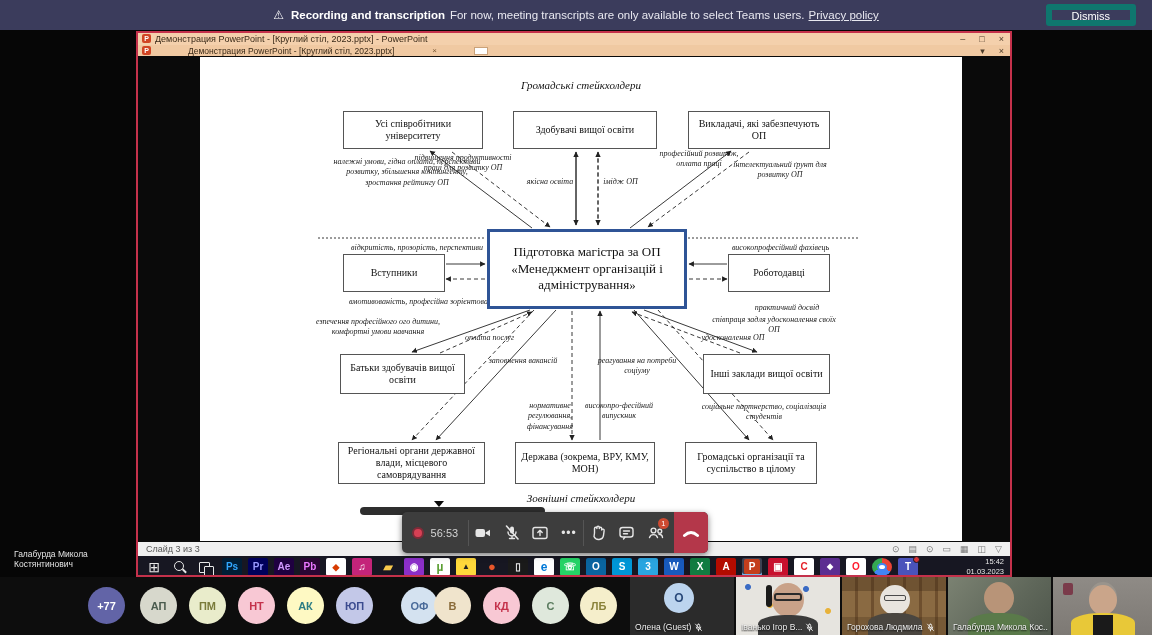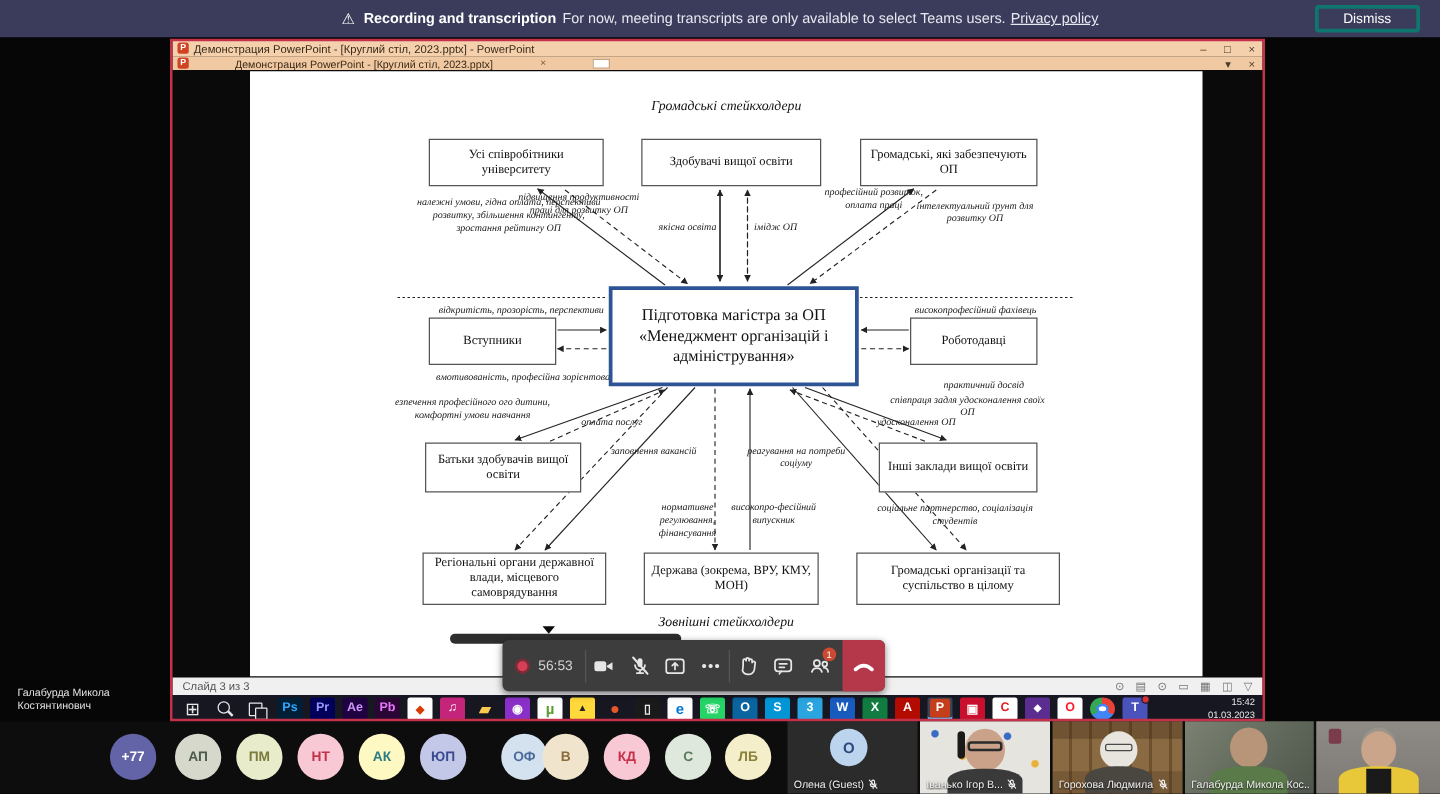--- a/index.html
+++ b/index.html
@@ -8,21 +8,21 @@
   #page { position:relative; width:1152px; height:635px; background:#000; }
 
   
   #banner { position:absolute; left:0; top:0; width:1152px; height:30px;
             background:#3b3c5c; display:flex; align-items:center; justify-content:center;
             color:#e8e8f0; font-size:11.5px; }
   #banner .warn { color:#fff; font-size:12px; margin-right:7px; }
   #banner b { color:#fff; margin-right:5px; font-size:11.5px; }
   #banner a { color:#e8e8f0; text-decoration:underline; margin-left:4px; cursor:pointer; }
   #dismiss { position:absolute; right:16px; top:4px; height:22px; padding:0 20px;
-             background:transparent; border:3px solid #0f766e; border-radius:3px;
+             background:transparent; border:6px solid #0f766e; border-radius:3px;
              color:#fff; font-size:11px; cursor:pointer; }
 
   
   #stage { position:absolute; left:0; top:30px; width:1152px; height:547px; background:#060606; }
   #share-border { position:absolute; left:136px; top:1px; width:876px; height:546px;
                   border:2px solid #c4314b; z-index:5; pointer-events:none; }
   #presenter-label { position:absolute; left:14px; top:519px; width:124px; color:#e4e4e4;
                      font-size:8.5px; z-index:4; }
 
   
@@ -187,29 +187,29 @@
             <line x1="434" y1="253" x2="549" y2="383" marker-end="url(#ah)"></line>
             <line x1="458" y1="253" x2="573" y2="383" stroke-dasharray="4 3" marker-end="url(#ah)"></line>
           </g>
         </svg>
 
         <div class="hdr" style="top:22px">Громадські стейкхолдери</div>
         <div class="hdr" style="top:435px">Зовнішні стейкхолдери</div>
 
         <div class="bx" style="left:143px;top:54px;width:140px;height:38px">Усі співробітники університету</div>
         <div class="bx" style="left:313px;top:54px;width:144px;height:38px">Здобувачі вищої освіти</div>
-        <div class="bx" style="left:488px;top:54px;width:142px;height:38px">Громадські, які забезпечують ОП</div>
+        <div class="bx" style="left:488px;top:54px;width:142px;height:38px">Викладачі, які забезпечують ОП</div>
         <div class="bx center" style="left:287px;top:172px;width:200px;height:80px">Підготовка магістра за ОП «Менеджмент організацій і адміністрування»</div>
         <div class="bx" style="left:143px;top:197px;width:102px;height:38px">Вступники</div>
         <div class="bx" style="left:528px;top:197px;width:102px;height:38px">Роботодавці</div>
         <div class="bx" style="left:140px;top:297px;width:125px;height:40px">Батьки здобувачів вищої освіти</div>
         <div class="bx" style="left:503px;top:297px;width:127px;height:40px">Інші заклади вищої освіти</div>
         <div class="bx" style="left:138px;top:385px;width:147px;height:42px">Регіональні органи державної влади, місцевого самоврядування</div>
         <div class="bx" style="left:315px;top:385px;width:140px;height:42px">Держава (зокрема, ВРУ, КМУ, МОН)</div>
-        <div class="bx" style="left:485px;top:385px;width:163px;height:42px">Громадські організації та суспільство в цілому</div>
+        <div class="bx" style="left:485px;top:385px;width:132px;height:42px">Громадські організації та суспільство в цілому</div>
 
         <div class="lb" style="left:131px;top:100px;width:152px">належні умови, гідна оплата, перспективи розвитку, збільшення контингенту, зростання рейтингу ОП</div>
         <div class="lb" style="left:214px;top:96px;width:98px">підвищення продуктивності праці для розвитку ОП</div>
         <div class="lb" style="left:325px;top:120px;width:50px">якісна освіта</div>
         <div class="lb" style="left:398px;top:120px;width:45px">імідж ОП</div>
         <div class="lb" style="left:453px;top:92px;width:92px">професійний розвиток, оплата праці</div>
         <div class="lb" style="left:524px;top:103px;width:112px">інтелектуальний ґрунт для розвитку ОП</div>
         <div class="lb" style="left:128px;top:186px;width:178px">відкритість, прозорість, перспективи</div>
         <div class="lb" style="left:148px;top:240px;width:160px">вмотивованість, професійна зорієнтованість</div>
         <div class="lb" style="left:498px;top:186px;width:165px">високопрофесійний фахівець</div>

